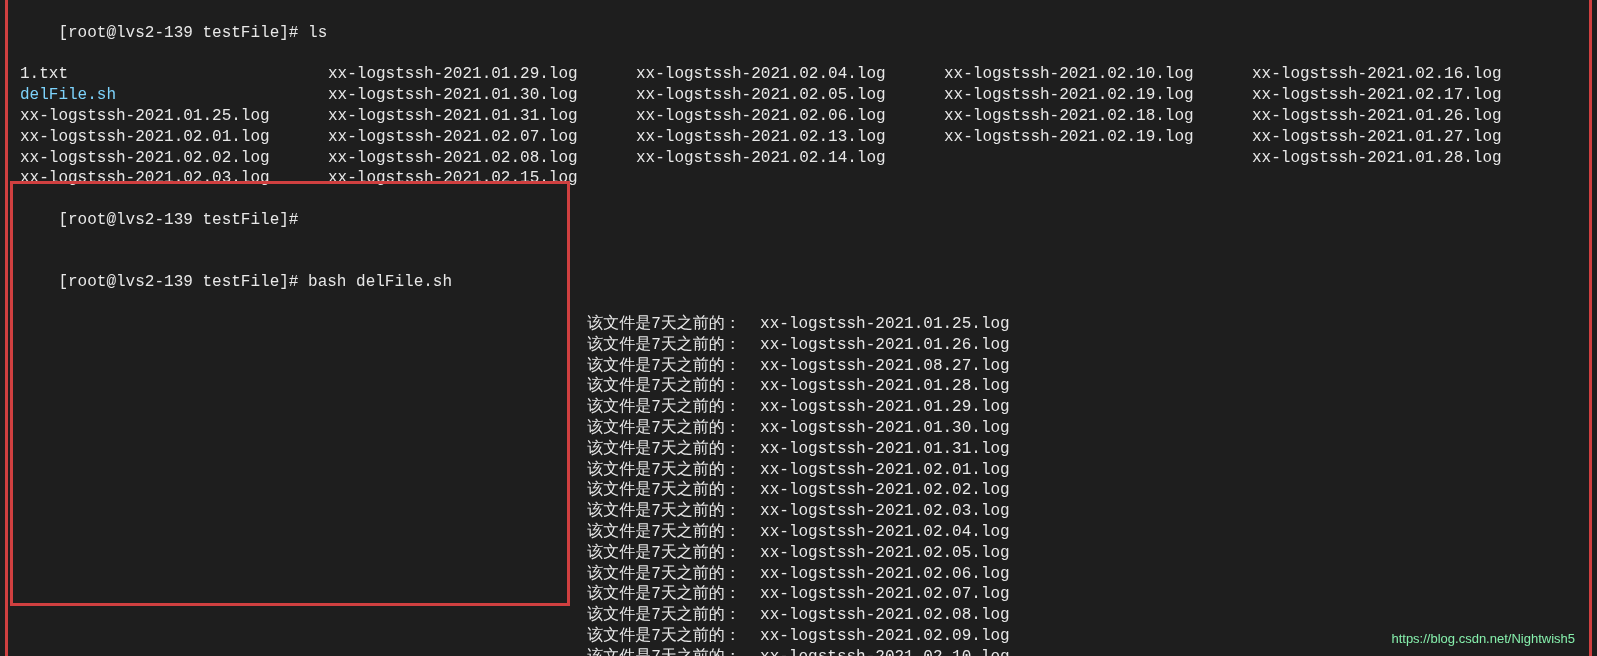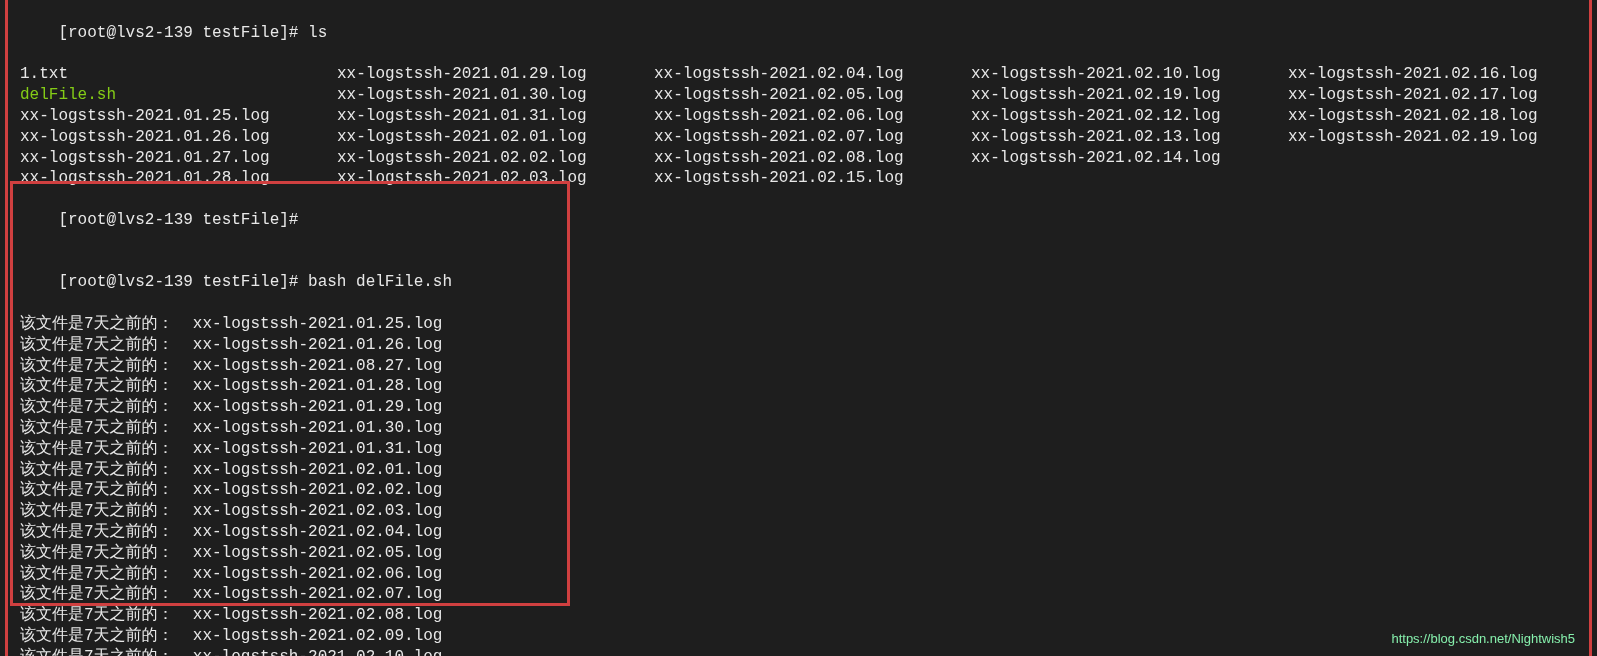--- a/index.html
+++ b/index.html
@@ -16,28 +16,28 @@
   }
   .frame {
     border-left: 3px solid #d04040;
     border-right: 3px solid #d04040;
     margin: 0 5px;
     padding: 2px 12px 4px 12px;
     background: #1e1e1e;
     min-height: 610px;
   }
   .line { white-space: pre; }
-  .green { color: #84cc16; }
+  .green { color: #7dd3fc; }
   .ls-grid {
     display: grid;
     grid-template-columns: 300px 300px 300px 300px 300px;
-    column-gap: 17px;
+    column-gap: 8px;
   }
   .ls-item { white-space: nowrap; }
-  .script-row { white-space: pre; }
+  .script-row { white-space: pre; text-align: center; }
   .redbox {
     position: absolute;
     border: 3px solid #d04040;
     left: 10px;
     top: 181px;
     width: 560px;
     height: 425px;
     pointer-events: none;
   }
   .watermark {
@@ -65,21 +65,20 @@
       <span class="ls-item">xx-logstssh-2021.02.10.log</span>
       <span class="ls-item">xx-logstssh-2021.02.16.log</span>
       <span class="ls-item green">delFile.sh</span>
       <span class="ls-item">xx-logstssh-2021.01.30.log</span>
       <span class="ls-item">xx-logstssh-2021.02.05.log</span>
       <span class="ls-item">xx-logstssh-2021.02.19.log</span>
       <span class="ls-item">xx-logstssh-2021.02.17.log</span>
       <span class="ls-item">xx-logstssh-2021.01.25.log</span>
       <span class="ls-item">xx-logstssh-2021.01.31.log</span>
       <span class="ls-item">xx-logstssh-2021.02.06.log</span>
-      <span class="ls-item">xx-logstssh-2021.02.12.log</span>
       <span class="ls-item">xx-logstssh-2021.02.18.log</span>
       <span class="ls-item">xx-logstssh-2021.01.26.log</span>
       <span class="ls-item">xx-logstssh-2021.02.01.log</span>
       <span class="ls-item">xx-logstssh-2021.02.07.log</span>
       <span class="ls-item">xx-logstssh-2021.02.13.log</span>
       <span class="ls-item">xx-logstssh-2021.02.19.log</span>
       <span class="ls-item">xx-logstssh-2021.01.27.log</span>
       <span class="ls-item">xx-logstssh-2021.02.02.log</span>
       <span class="ls-item">xx-logstssh-2021.02.08.log</span>
       <span class="ls-item">xx-logstssh-2021.02.14.log</span>

